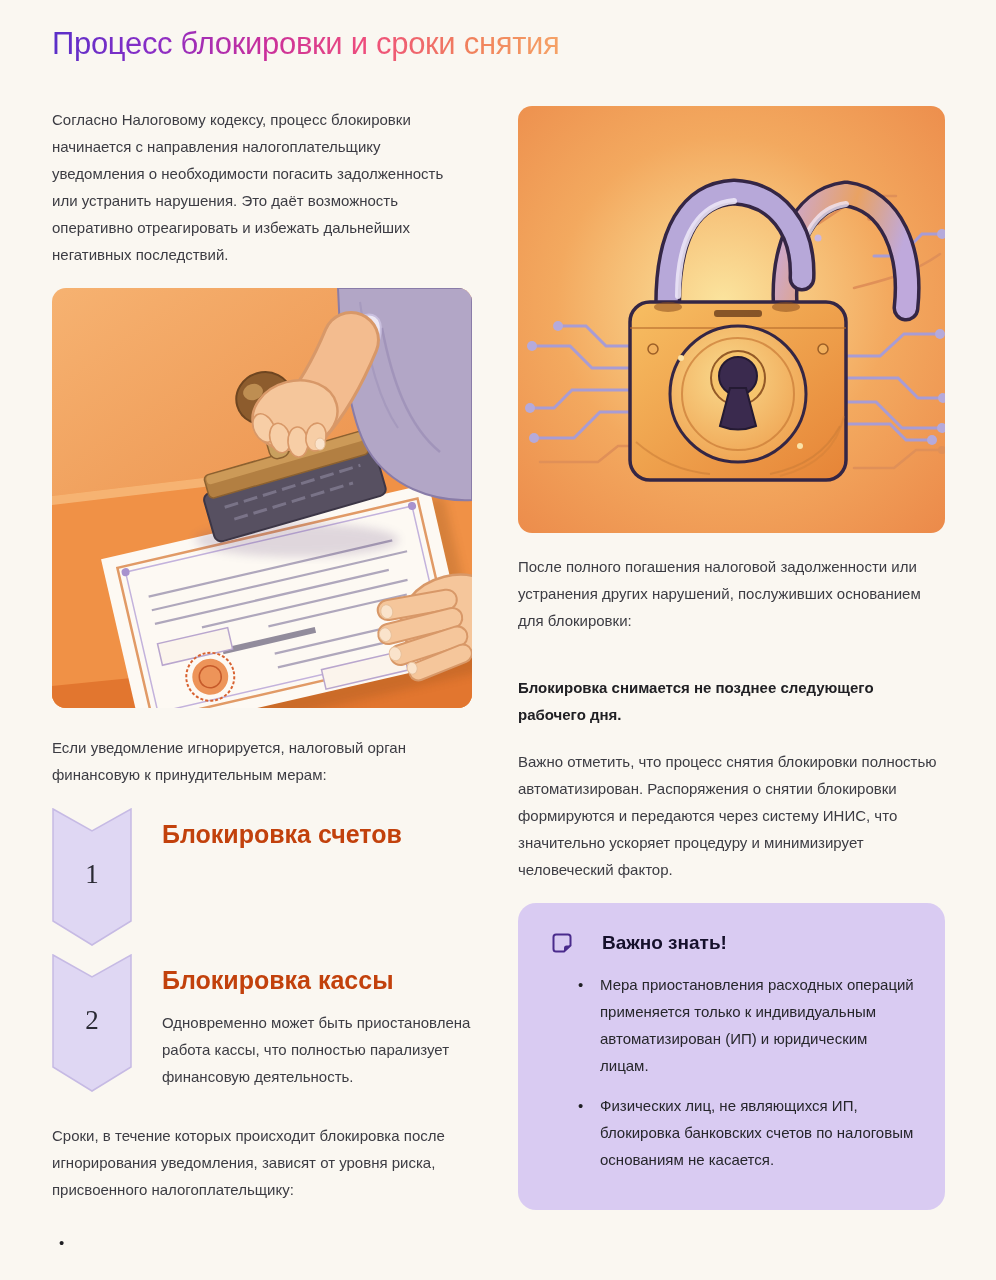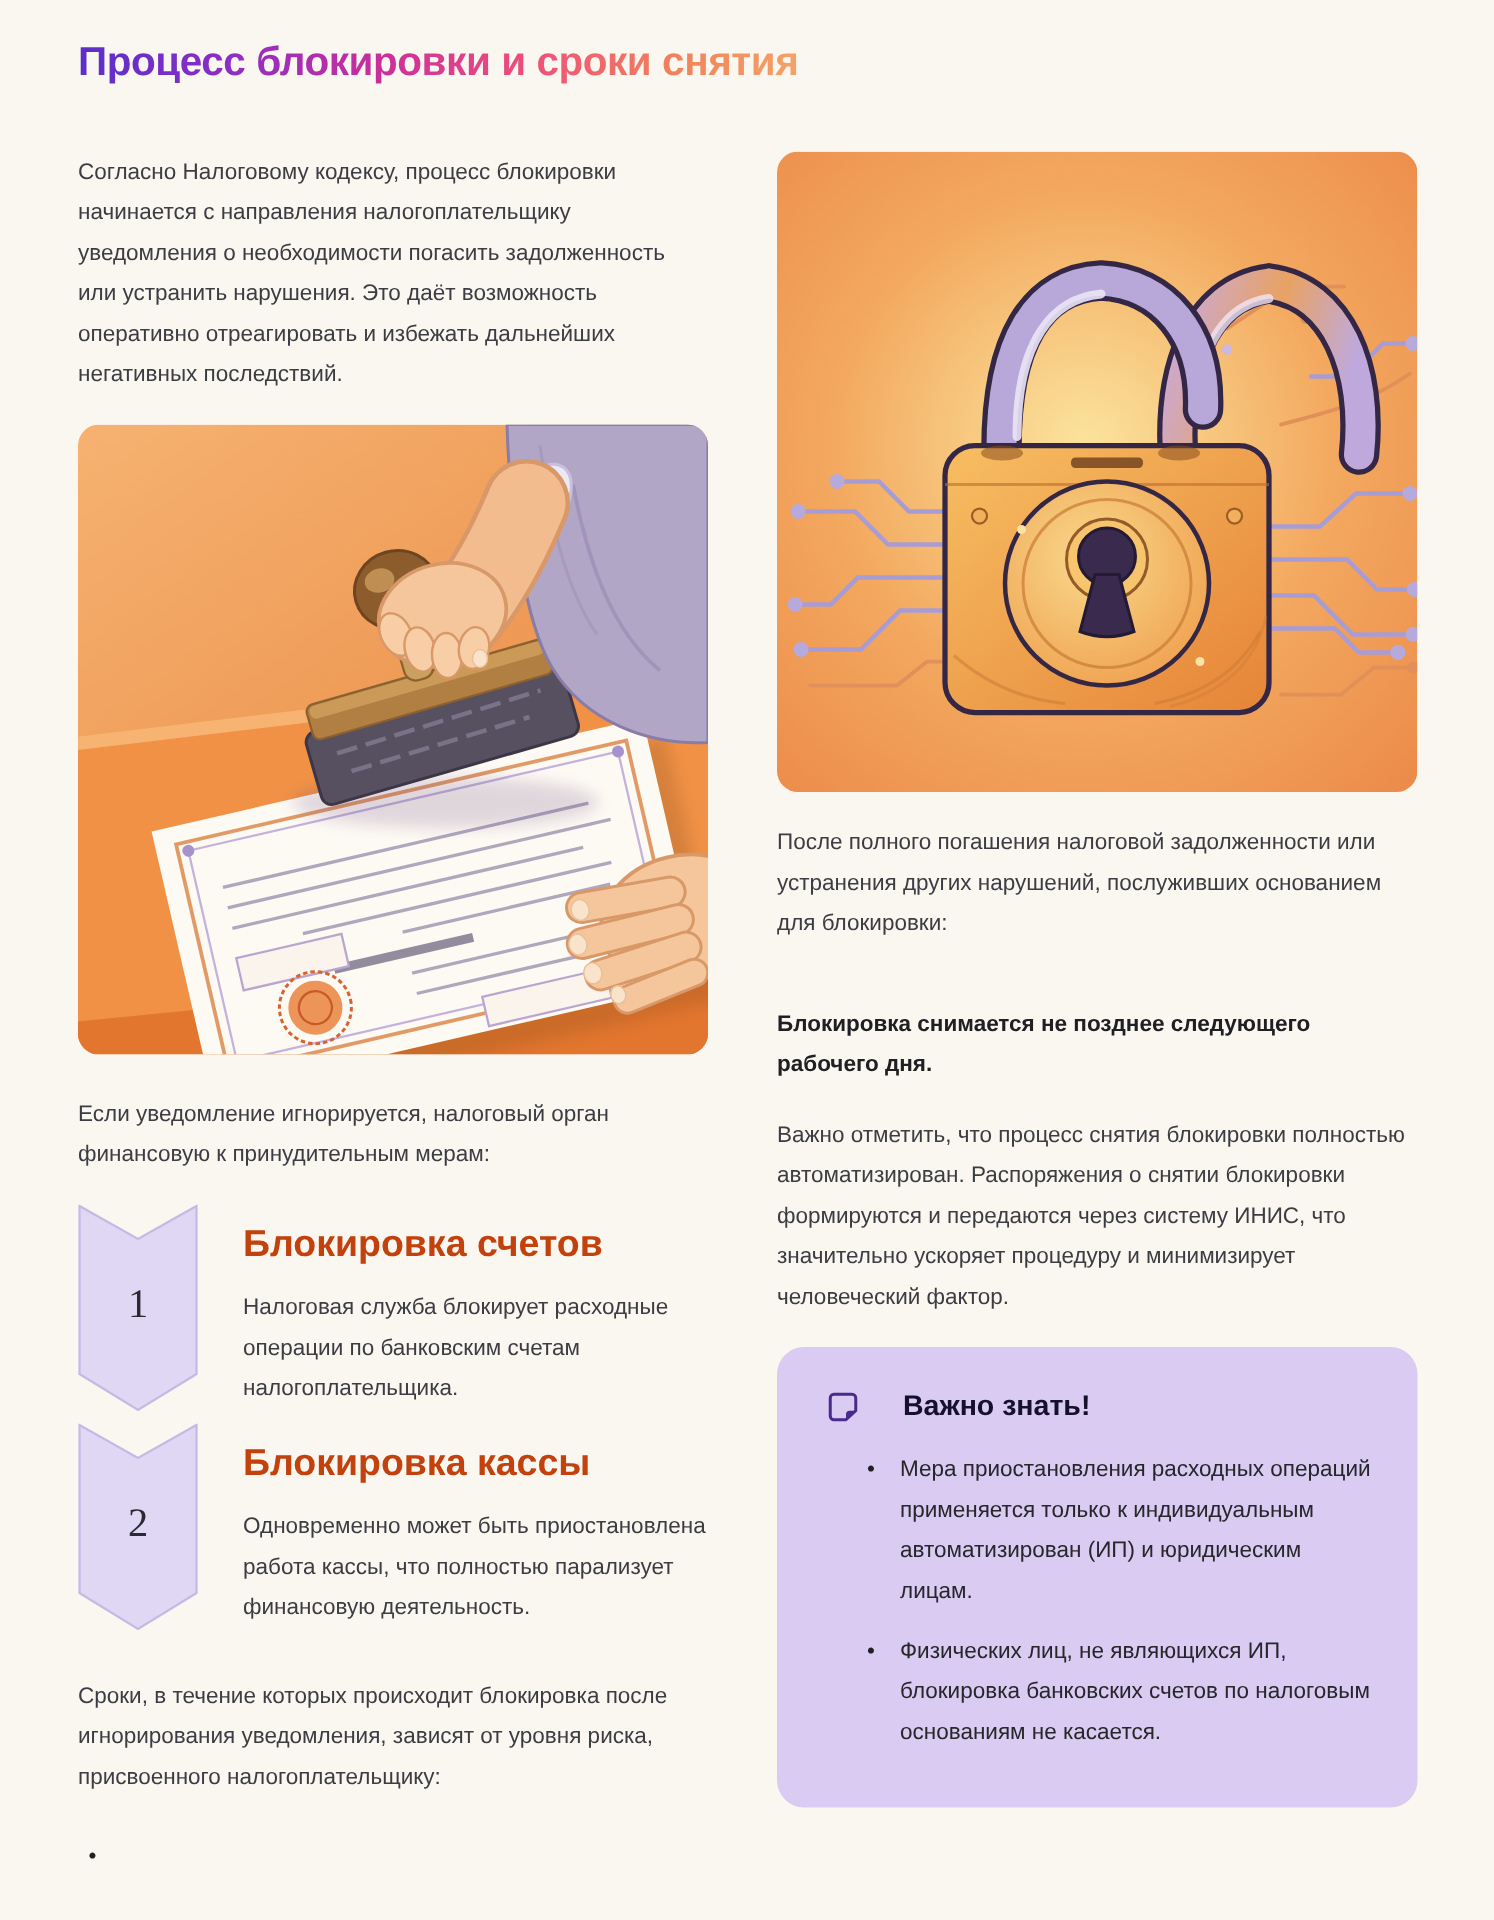--- a/index.html
+++ b/index.html
@@ -7,21 +7,21 @@
   body {
     width: 996px; height: 1280px; overflow: hidden;
     background: #FAF7F1;
     font-family: "Liberation Sans", sans-serif;
     color: #3C3C43;
     -webkit-font-smoothing: antialiased;
   }
   .page { padding: 26px 51px 0 52px; }
 
   h1.title {
-    margin: 0 0 44px; font-size: 27px; font-weight: 700; letter-spacing: -0.3px;
+    margin: 0 0 44px; font-size: 31px; font-weight: 400; letter-spacing: -0.3px;
     width: fit-content;
     background: linear-gradient(90deg,#5A2FC8 0%,#8A2EC6 20%,#C92F9C 42%,#EE4E7C 62%,#F0805C 82%,#F5A266 100%);
     -webkit-background-clip: text; background-clip: text;
     -webkit-text-fill-color: transparent; color: transparent;
   }
 
   .columns { display: grid; grid-template-columns: 420px 427px; column-gap: 46px; }
 
   h2.col-heading {
     margin: 0 0 22px; font-size: 21px; font-weight: 600; letter-spacing: -0.2px;
@@ -174,21 +174,20 @@
       <div class="steps">
         <div class="step">
           <div class="marker">
             <svg width="80" height="138" viewBox="0 0 80 138">
               <polygon points="1,1 40,23 79,1 79,113 40,137 1,113" fill="#DFD7F3" stroke="#C6BAE4" stroke-width="1.5"></polygon>
             </svg>
             <div class="num">1</div>
           </div>
           <div class="step-body">
             <h3>Блокировка счетов</h3>
-            <p>Налоговая служба блокирует расходные операции по банковским счетам налогоплательщика.</p>
           </div>
         </div>
         <div class="step">
           <div class="marker">
             <svg width="80" height="138" viewBox="0 0 80 138">
               <polygon points="1,1 40,23 79,1 79,113 40,137 1,113" fill="#DFD7F3" stroke="#C6BAE4" stroke-width="1.5"></polygon>
             </svg>
             <div class="num">2</div>
           </div>
           <div class="step-body">

